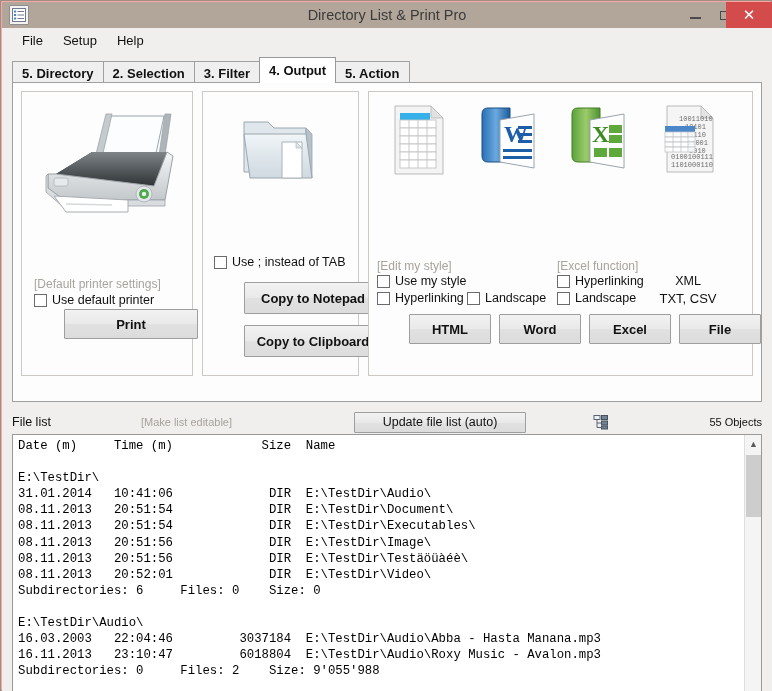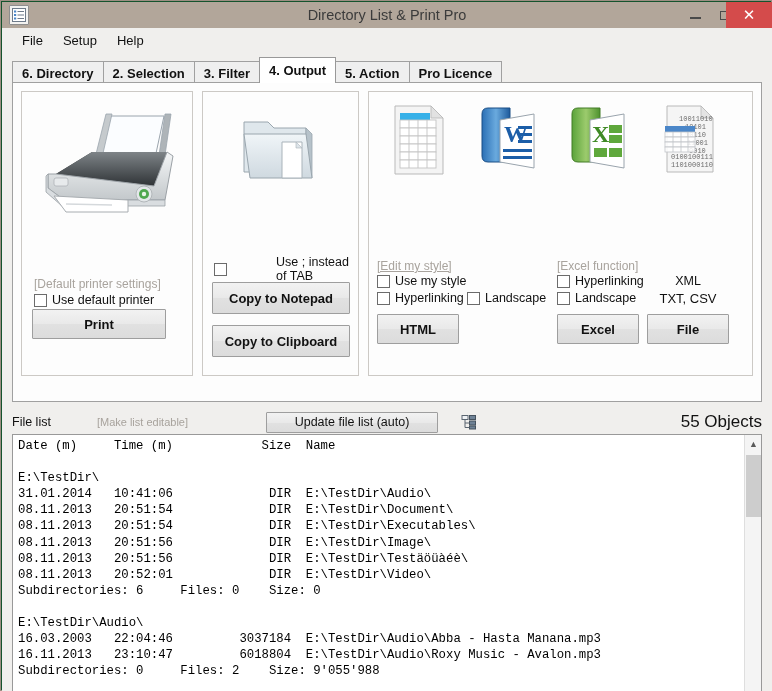--- a/index.html
+++ b/index.html
@@ -9,21 +9,21 @@
     overflow: hidden;
     font-family: "Liberation Sans", sans-serif;
   }
   body { background: #b3a79b; }
 
   
   #window {
     position: absolute;
     left: 0; top: 0;
     width: 772px; height: 691px;
-    background: #14532d;
+    background: #fca5a5;
     border: 1px solid #9b8e82;
   }
   #titlebar {
     position: absolute; left: 1px; top: 1px;
     width: 770px; height: 26px;
     background: #b2a69a;
     display: flex; align-items: center;
   }
   #app-icon {
     width: 20px; height: 20px; margin-left: 7px;
@@ -150,76 +150,77 @@
   }
   .btn {
     background: linear-gradient(to bottom,#f2f2f2 0%, #e9e9e9 50%, #e1e1e1 51%, #dcdcdc 100%);
     border: 1px solid #9e9e9e;
     font-size: 13px;
     font-weight: bold;
     color: #111;
     display: flex; align-items: center; justify-content: center;
     height: 30px;
     border-radius: 1px;
+    margin-left: 32px;
   }
 
   
   #print-ghost { position: absolute; left: 12px; top: 185px; }
   #print-cb    { position: absolute; left: 12px; top: 201px; }
   #print-btn   { position: absolute; left: 10px; top: 217px; width: 134px; }
 
   
-  #clip-cb   { position: absolute; left: 11px; top: 163px; gap: 44px; }
+  #clip-cb   { position: absolute; left: 11px; top: 163px; }
   #clip-np   { position: absolute; left: 9px; top: 190px; width: 138px; height: 32px; }
   #clip-cc   { position: absolute; left: 9px; top: 233px; width: 138px; height: 32px; }
 
   
   .exp-col { position: absolute; top: 0; }
   #exp-html { left: 8px;   width: 82px; }
   #exp-word { left: 98px;  width: 82px; }
   #exp-excel{ left: 188px; width: 82px; }
   #exp-file { left: 278px; width: 82px; }
 
-  #exp-style-ghost { position: absolute; left: 8px;  top: 167px; text-decoration: underline; }
+  #exp-style-ghost { position: absolute; left: 8px;  top: 167px; }
   #exp-cb1         { position: absolute; left: 8px;  top: 182px; }
   #exp-cb2         { position: absolute; left: 8px;  top: 199px; }
   #exp-landscape1  { position: absolute; left: 98px; top: 199px; }
   #exp-excel-ghost { position: absolute; left: 188px; top: 167px; }
   #exp-cb3         { position: absolute; left: 188px; top: 182px; }
   #exp-cb4         { position: absolute; left: 188px; top: 199px; }
   #exp-file-l1     { position: absolute; left: 278px; top: 182px; width: 82px; text-align: center; font-size: 12.5px; color:#111;}
   #exp-file-l2     { position: absolute; left: 278px; top: 199px; width: 82px; text-align: center; font-size: 13px; color:#111;}
   .exp-btn { position: absolute; top: 222px; height: 30px; }
   #btn-html { left: 8px;   width: 82px; }
   #btn-word { left: 98px;  width: 82px; }
   #btn-excel{ left: 188px; width: 82px; }
   #btn-file { left: 278px; width: 82px; }
 
   
   #listbar {
     position: absolute; left: 10px; top: 382px;
     width: 750px; height: 24px;
-    display: flex; align-items: center;
+    display: flex; align-items: center; gap: 44px;
   }
   #listbar-title { font-size: 12.5px; color: #111; }
   #listbar-ghost { font-size: 11px; color: #a8a39d; margin-left: 46px; }
   #update-btn {
     margin-left: 78px;
     width: 172px; height: 21px;
     font-weight: normal;
     font-size: 12.5px;
   }
   #tree-icon {
     margin-left: 22px;
     width: 18px; height: 18px;
     display: flex; align-items: center; justify-content: center;
   }
   #obj-count {
     margin-left: auto;
-    font-size: 17px; color: #111;
+    font-size: 11px; color: #111;
   }
 
   
   #filelist {
     position: absolute; left: 10px; top: 406px;
     width: 750px; height: 270px;
     background: #ffffff;
     border: 1px solid #999;
     overflow: hidden;
   }
@@ -285,26 +286,25 @@
 
   <div id="client">
 
     <div id="menubar">
       <div class="menu-item">File</div>
       <div class="menu-item">Setup</div>
       <div class="menu-item">Help</div>
     </div>
 
     <div id="tabstrip">
-      <div class="tab">6. Directory</div>
+      <div class="tab">5. Directory</div>
       <div class="tab">2. Selection</div>
       <div class="tab">3. Filter</div>
       <div class="tab active">4. Output</div>
       <div class="tab">5. Action</div>
-      <div class="tab">Pro Licence</div>
     </div>
 
     <div id="tabpage">
       <div id="panels">
 
         <div class="panel" id="panel-print">
           <div class="icon-area">
             <svg width="150" height="120" viewBox="0 0 150 120">
 
               <polygon points="68,58 78,16 132,16 123,58" fill="#fbfdff" stroke="#9aa4ad" stroke-width="1"></polygon>
@@ -496,20 +496,21 @@
 
           <div class="cbrow" id="exp-cb4">
             <span class="cbox"></span>
             <span>Landscape</span>
           </div>
 
           <div id="exp-file-l1">XML</div>
           <div id="exp-file-l2">TXT, CSV</div>
 
           <div class="btn exp-btn" id="btn-html">HTML</div>
+          <div class="btn exp-btn" id="btn-word">Word</div>
           <div class="btn exp-btn" id="btn-excel">Excel</div>
           <div class="btn exp-btn" id="btn-file">File</div>
         </div>
 
       </div>
     </div>
 
     <div id="listbar">
       <span id="listbar-title">File list</span>
       <span id="listbar-ghost">[Make list editable]</span>

